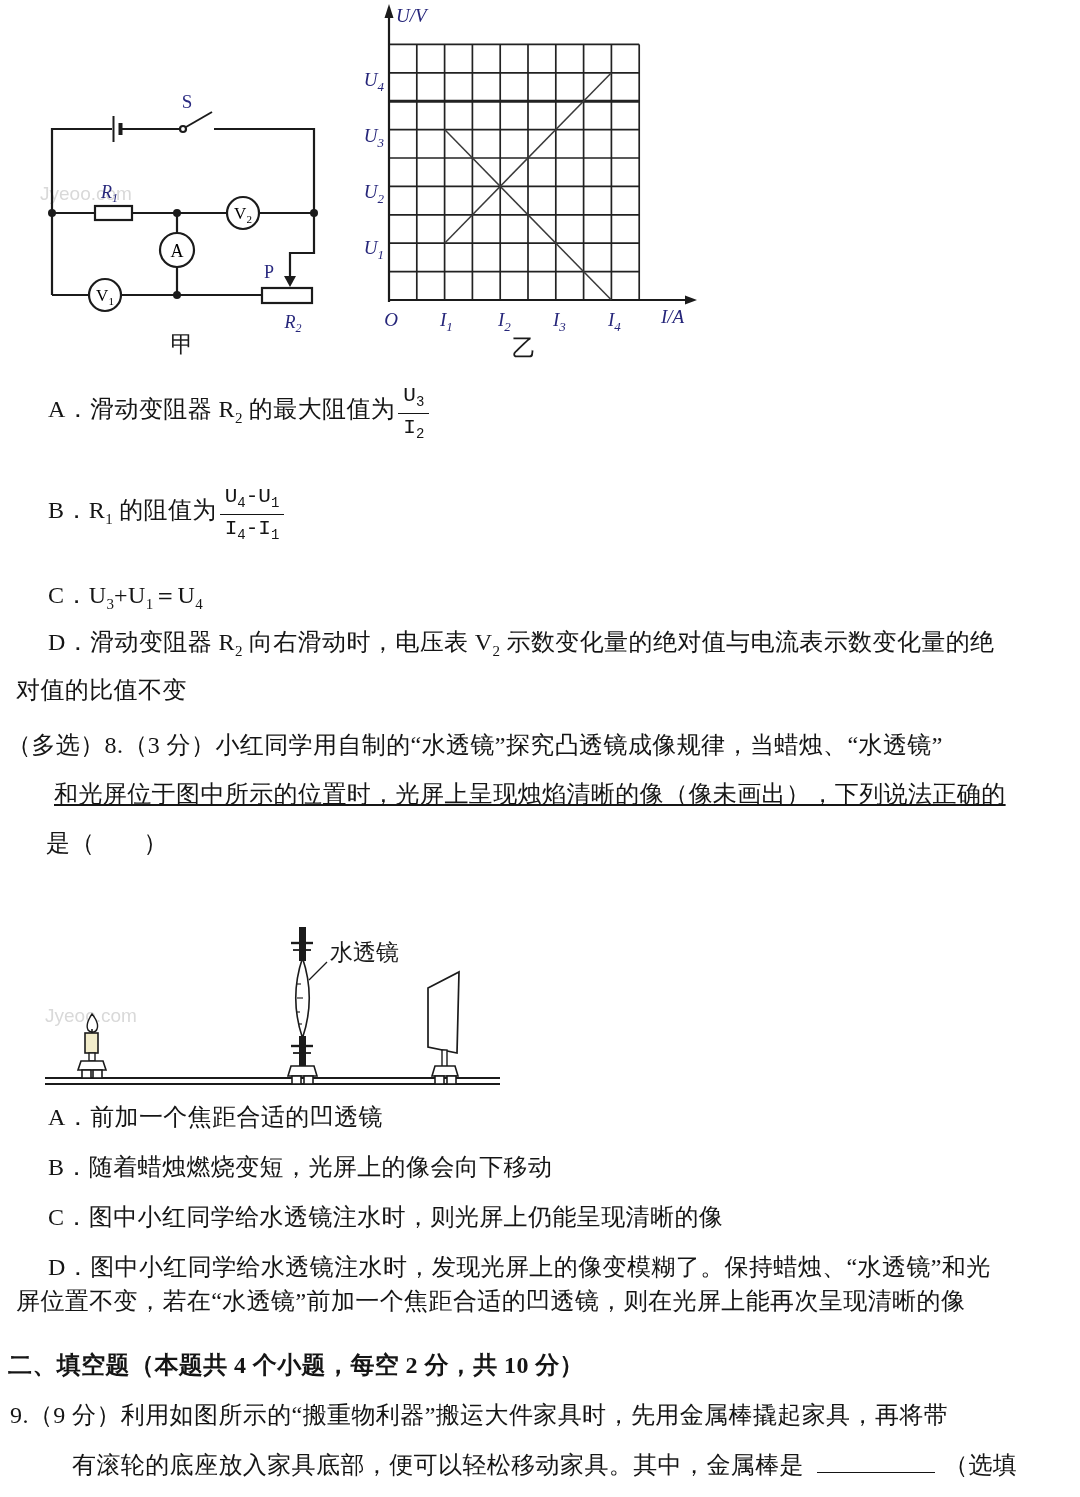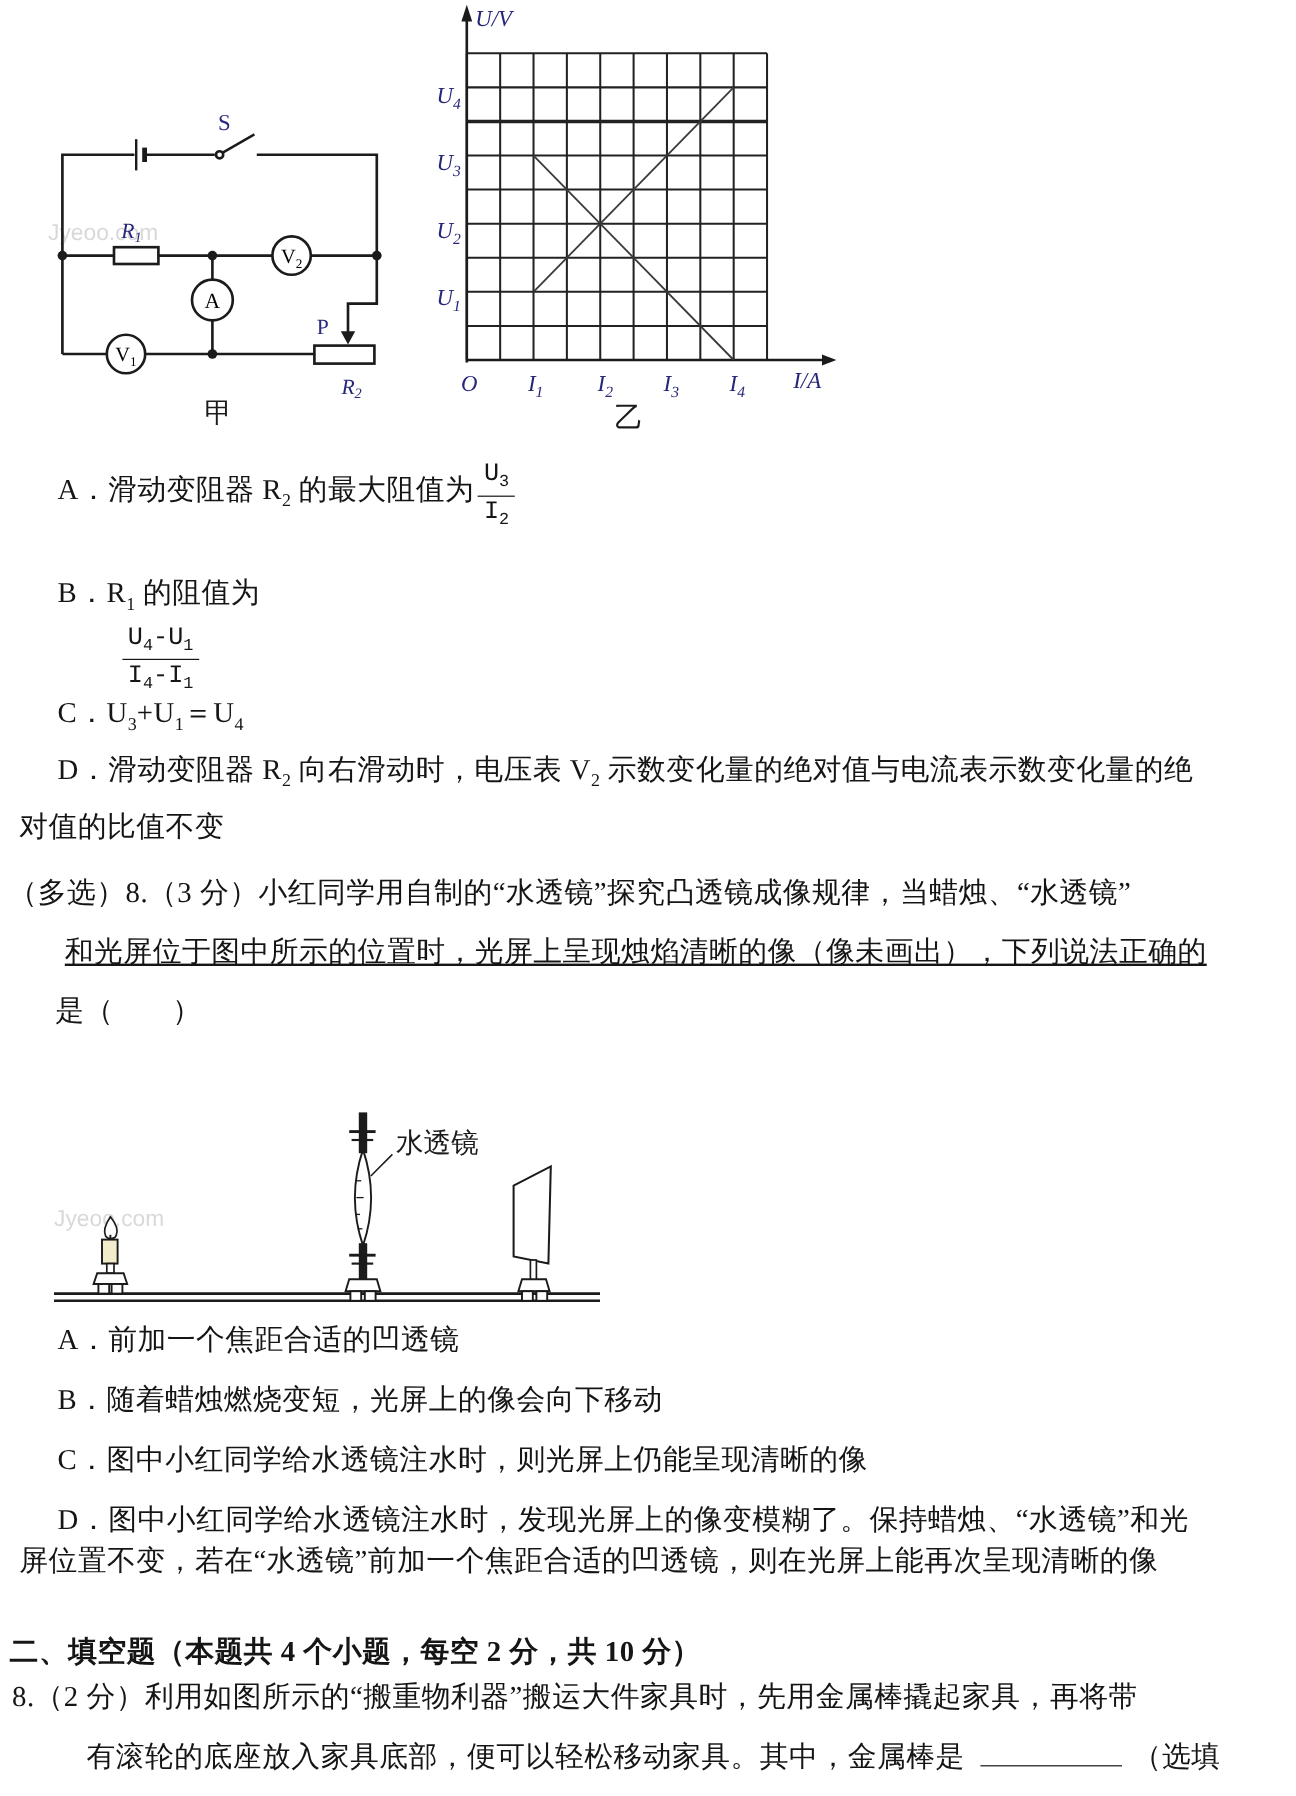--- a/index.html
+++ b/index.html
@@ -135,21 +135,21 @@
 </svg>
 
 <div class="abs opt-flex" style="left:48px;top:379px;height:68px;">
   <span class="line"><span>A．</span><span>滑动变阻器 R</span><span class="sb">2</span><span> 的最大阻值为</span></span>
   <span class="frac">
     <span class="num"><span>U</span><span class="fs">3</span></span>
     <span class="den"><span>I</span><span class="fs">2</span></span>
   </span>
 </div>
 
-<div class="abs opt-flex" style="left:48px;top:478px;height:72px;flex-direction:column;">
+<div class="abs opt-flex" style="left:48px;top:478px;height:72px;">
   <span class="line"><span>B．</span><span>R</span><span class="sb">1</span><span> 的阻值为</span></span>
   <span class="frac">
     <span class="num"><span>U</span><span class="fs">4</span><span>-U</span><span class="fs">1</span></span>
     <span class="den"><span>I</span><span class="fs">4</span><span>-I</span><span class="fs">1</span></span>
   </span>
 </div>
 
 <div class="abs line" style="left:48px;top:578px;">
   <span>C．</span><span>U</span><span class="sb">3</span><span>+U</span><span class="sb">1</span><span>＝U</span><span class="sb">4</span>
 </div>
@@ -211,18 +211,18 @@
     <rect x="417" y="176" width="9" height="8" fill="#ffffff" stroke="#1b1b1b" stroke-width="1.6"></rect>
   </g>
 </svg>
 
 <div class="abs line" style="left:48px;top:1100px;">A．前加一个焦距合适的凹透镜</div>
 <div class="abs line" style="left:48px;top:1150px;">B．随着蜡烛燃烧变短，光屏上的像会向下移动</div>
 <div class="abs line" style="left:48px;top:1200px;">C．图中小红同学给水透镜注水时，则光屏上仍能呈现清晰的像</div>
 <div class="abs line" style="left:48px;top:1250px;">D．图中小红同学给水透镜注水时，发现光屏上的像变模糊了。保持蜡烛、“水透镜”和光</div>
 <div class="abs line" style="left:16px;top:1284px;">屏位置不变，若在“水透镜”前加一个焦距合适的凹透镜，则在光屏上能再次呈现清晰的像</div>
 
-<div class="abs line bold" style="left:8px;top:1348px;margin-top:12px;">二、填空题（本题共 4 个小题，每空 2 分，共 10 分）</div>
-
-<div class="abs line" style="left:10px;top:1398px;">8.（2 分）利用如图所示的“搬重物利器”搬运大件家具时，先用金属棒撬起家具，再将带</div>
+<div class="abs line bold" style="left:8px;top:1348px;">二、填空题（本题共 4 个小题，每空 2 分，共 10 分）</div>
+
+<div class="abs line" style="left:10px;top:1398px;">9.（9 分）利用如图所示的“搬重物利器”搬运大件家具时，先用金属棒撬起家具，再将带</div>
 <div class="abs line" style="left:52px;top:1448px;margin-left:20px;">
   <span>有滚轮的底座放入家具底部，便可以轻松移动家具。其中，金属棒是</span><span class="blank"></span><span>（选填</span>
 </div>
 
 </body></html>

